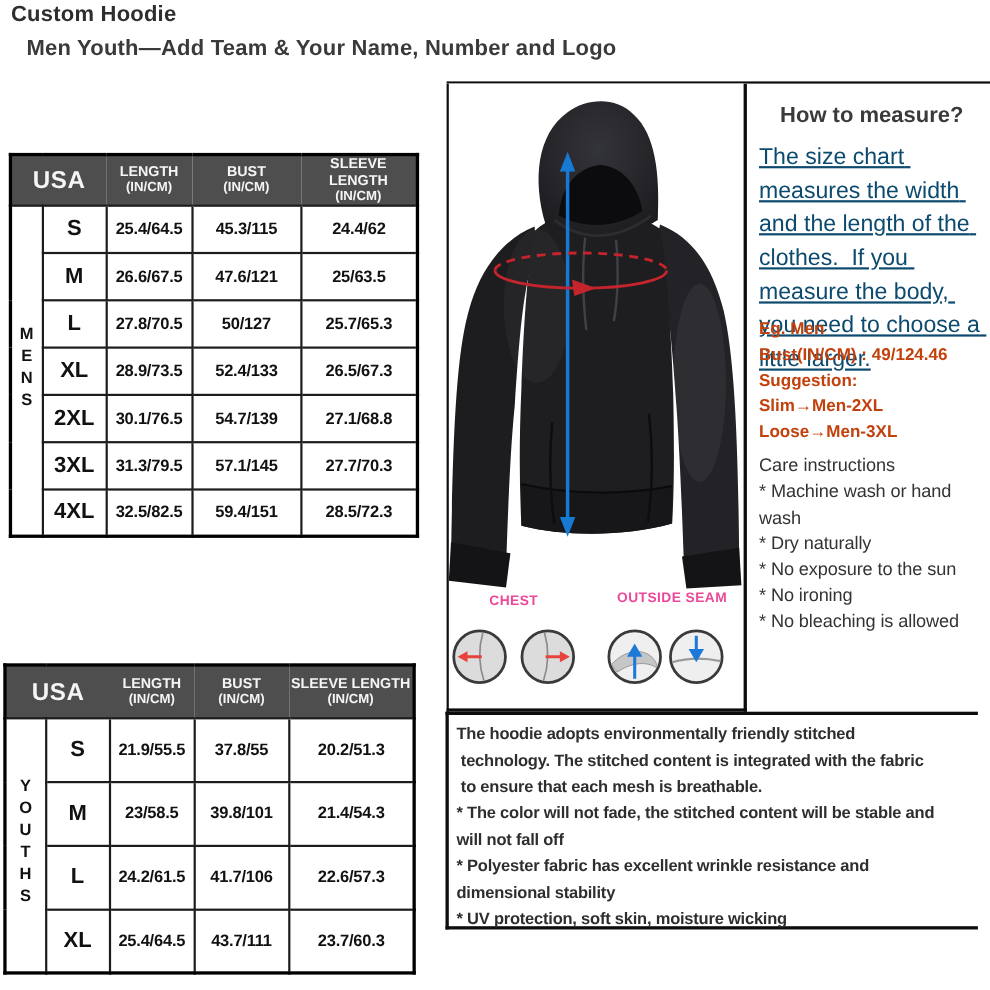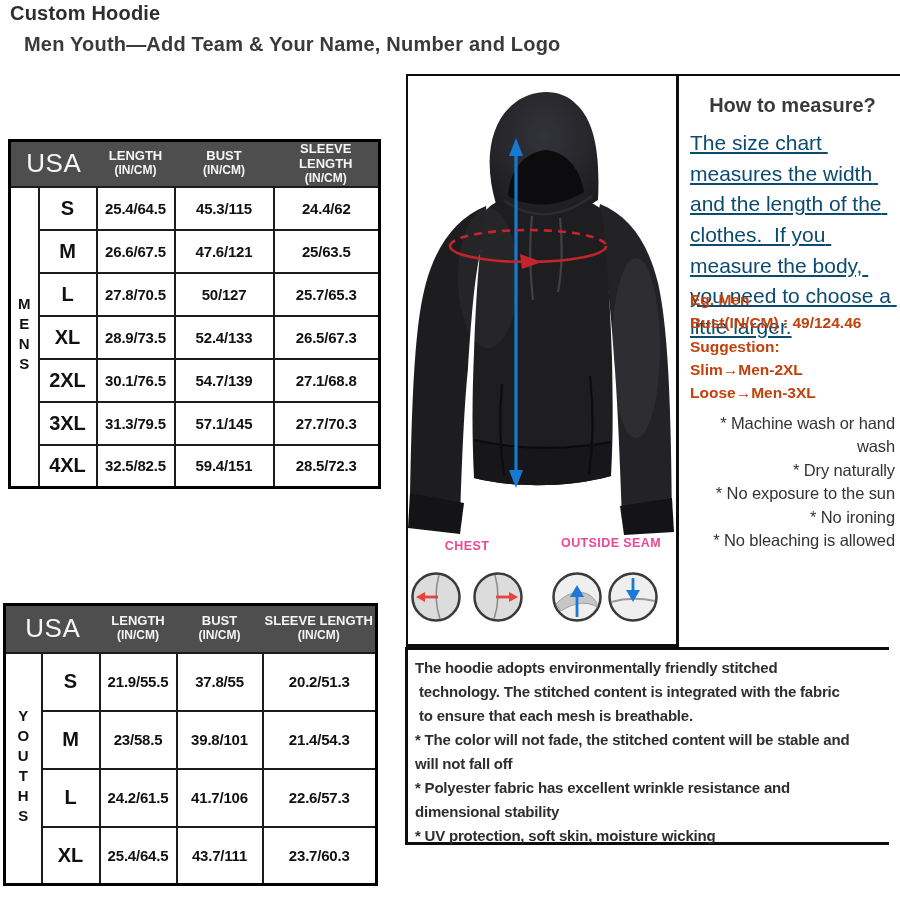--- a/index.html
+++ b/index.html
@@ -7,21 +7,21 @@
   .abs { position:absolute; }
 
   
   .title1 { left:10px; top:2px; font-size:20px; font-weight:bold; color:#2e2e2e; letter-spacing:.2px; }
   .title2 { left:24px; top:33px; font-size:20px; font-weight:bold; color:#3a3a3a; letter-spacing:.2px; }
 
   
   table.size-table { border-collapse:collapse; table-layout:fixed; background:#fff; border:3px solid #000; }
   table.size-table td, table.size-table th { border:2px solid #1c1c1c; text-align:center; vertical-align:middle; color:#111; }
   table.size-table th.band { background:#4e4e4e; color:#f5f5f5; border:0; border-bottom:2px solid #1c1c1c; }
-  th.band .usa { font-size:26px; font-weight:normal; letter-spacing:.5px; }
+  th.band .usa { font-size:22px; font-weight:bold; letter-spacing:.5px; }
   th.band .col-label { font-size:13px; font-weight:bold; line-height:1.15; }
   th.band .col-sub { font-size:12px; font-weight:bold; line-height:1.15; }
   td.group-cell { font-weight:bold; font-size:15px; }
   td.group-cell span { writing-mode:vertical-rl; text-orientation:upright; letter-spacing:3px; display:inline-block; }
   td.size-cell { font-size:20px; font-weight:bold; }
   td.val-cell { font-size:15px; font-weight:bold; letter-spacing:-.2px; }
 
   #mens-table { left:8px; top:139px; width:370px; }
   #mens-table tr.body-row { height:43px; }
   #mens-table tr.head-row { height:46px; }
@@ -41,21 +41,21 @@
   #icon-seam-up { left:143px; }
   #icon-seam-down { left:199px; }
 
   
   #howto-area { position:absolute; left:284px; top:0; width:208px; height:427px; color:#3d3d3d; }
   #howto-heading { position:absolute; left:0; top:18px; width:205px; text-align:center; font-size:20px; font-weight:bold; color:#3a3a3a; }
   #howto-body { position:absolute; left:0; top:52px; width:207px; font-size:21px; line-height:1.46; color:#0c4a6e; white-space:pre-wrap;text-decoration:underline; }
   #eg-block { position:absolute; left:0; top:212px; width:207px; font-size:15.5px; font-weight:bold; line-height:1.5; color:#c2410c; }
   #care-block { position:absolute; left:0; top:336px; width:205px; font-size:16.5px; line-height:1.42; color:#333333; }
   #care-block .care-heading { margin-bottom:1px; }
-  .care-item { letter-spacing:-.1px;text-align:right; }
+  .care-item { letter-spacing:-.1px; }
 
   
   #features-box { left:405px; top:647px; width:484px; height:198px; border-left:3px solid #0d0d0d; border-top:3px solid #0d0d0d; border-bottom:3px solid #0d0d0d; padding:6px 2px 0 7px; }
   .feature-line { font-size:15px; font-weight:bold; color:#2e2e2e; line-height:1.6; white-space:pre-wrap; letter-spacing:-.2px; }
 </style>
 </head>
 <body>
 
 <div class="abs title1">Custom Hoodie</div>
 <div class="abs title2">Men  Youth—Add Team &amp; Your Name, Number and Logo</div>
@@ -262,20 +262,21 @@
     <div id="howto-heading">How to measure?</div>
     <div id="howto-body">The size chart measures the width and the length of the clothes.  If you measure the body, you need to choose a little larger.</div>
     <div id="eg-block">
       <div>Eg. Men</div>
       <div>Bust(IN/CM) : 49/124.46</div>
       <div>Suggestion:</div>
       <div>Slim→Men-2XL</div>
       <div>Loose→Men-3XL</div>
     </div>
     <div id="care-block">
+      <div class="care-heading">Care instructions</div>
       <div class="care-item">* Machine wash or hand wash</div>
       <div class="care-item">* Dry naturally</div>
       <div class="care-item">* No exposure to the sun</div>
       <div class="care-item">* No ironing</div>
       <div class="care-item">* No bleaching is allowed</div>
     </div>
   </div>
 </div>
 
 <div id="features-box" class="abs">

